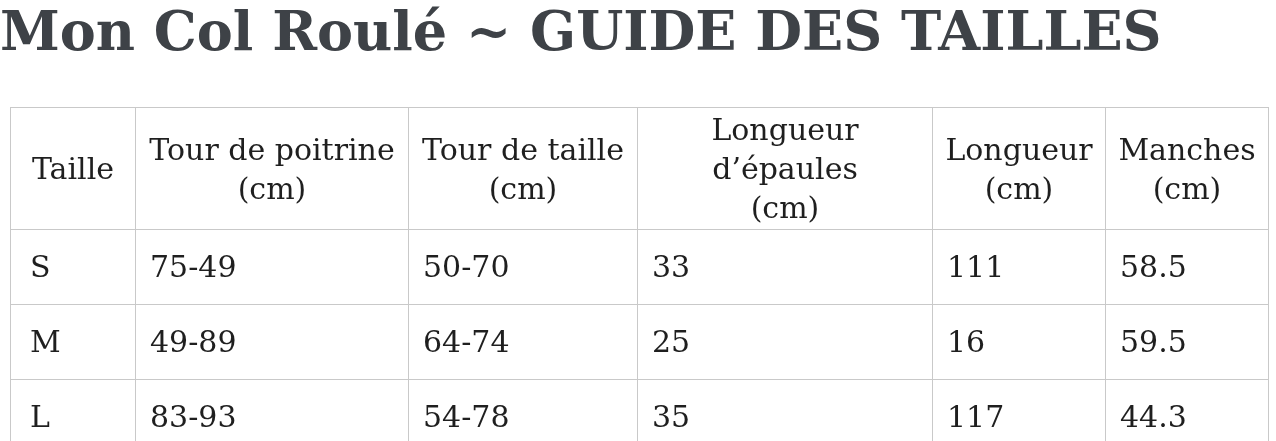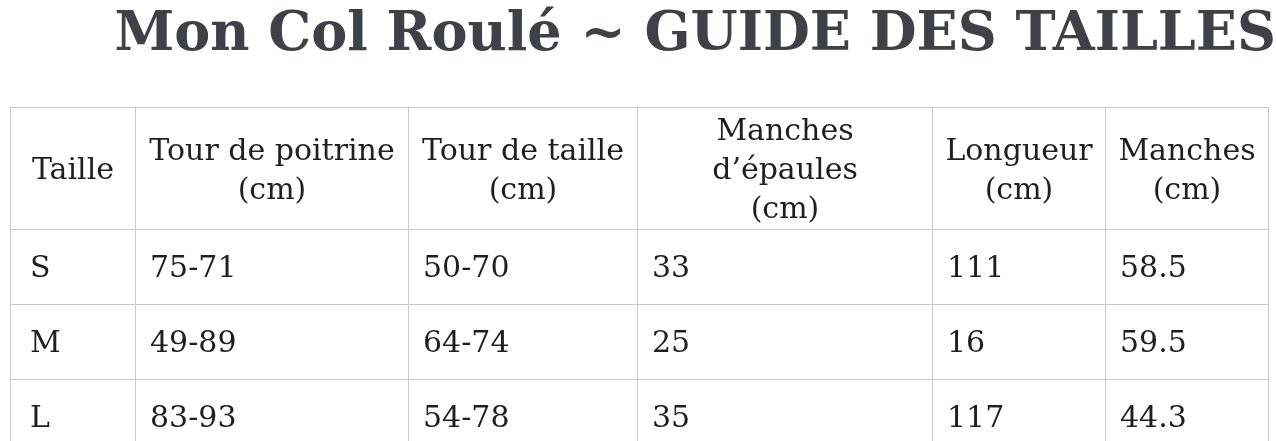--- a/index.html
+++ b/index.html
@@ -9,21 +9,21 @@
   body {
     width: 1276px;
     height: 441px;
     background: #ffffff;
     font-family: "DejaVu Serif", serif;
     overflow: hidden;
   }
   .page-title {
     margin: 0;
     padding: 0;
-    text-align: right;
+    text-align: left;
     font-family: "DejaVu Serif", serif;
     font-weight: 700;
     font-size: 54px;
     line-height: 62px;
     color: #3e4247;
     letter-spacing: 0px;
     white-space: nowrap;
   }
   table.size-guide {
     border-collapse: collapse;
@@ -85,37 +85,37 @@
         </th>
         <th>
           <span class="hdr-line">Tour de poitrine</span>
             <span class="hdr-sub">(cm)</span>
         </th>
         <th>
           <span class="hdr-line">Tour de taille</span>
             <span class="hdr-sub">(cm)</span>
         </th>
         <th>
-          <span class="hdr-line">Manches d’épaules</span>
+          <span class="hdr-line">Longueur d’épaules</span>
             <span class="hdr-sub">(cm)</span>
         </th>
         <th>
           <span class="hdr-line">Longueur</span>
             <span class="hdr-sub">(cm)</span>
         </th>
         <th>
           <span class="hdr-line">Manches</span>
             <span class="hdr-sub">(cm)</span>
         </th>
       </tr>
     </thead>
     <tbody>
       <tr>
         <td class="size-col">S</td>
-        <td>75-71</td>
+        <td>75-49</td>
         <td>50-70</td>
         <td>33</td>
         <td>111</td>
         <td>58.5</td>
       </tr>
       <tr>
         <td class="size-col">M</td>
         <td>49-89</td>
         <td>64-74</td>
         <td>25</td>

